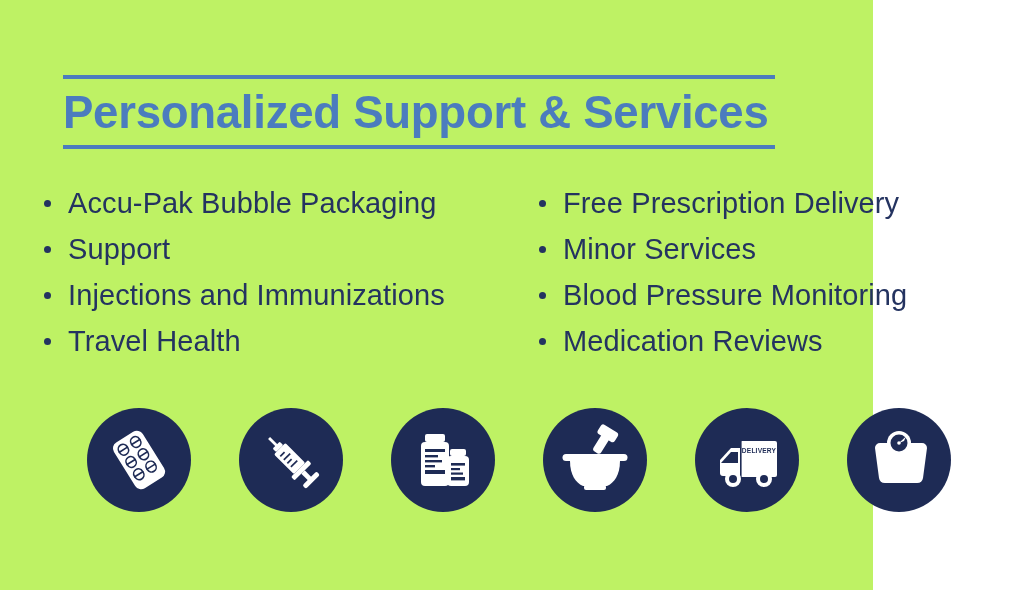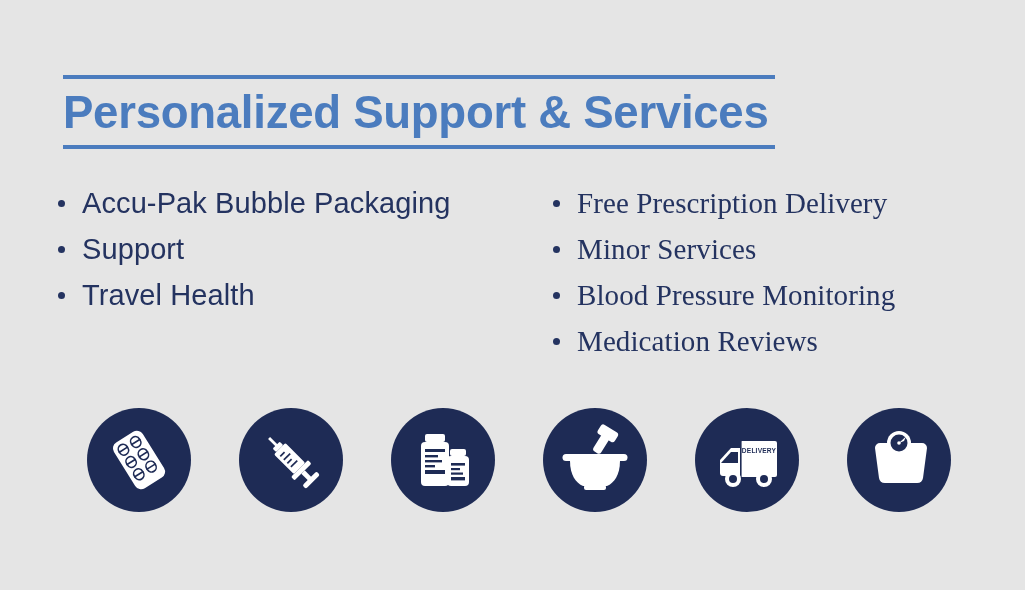--- a/index.html
+++ b/index.html
@@ -8,23 +8,23 @@
   }
   body {
     width: 1025px;
     height: 590px;
     background: #ffffff;
     font-family: "Liberation Sans", sans-serif;
     overflow: hidden;
   }
   .slide {
     position: relative;
-    width: 1025px;
+    width: 873px;
     height: 590px;
-    background: #e5e5e5;
+    background: #bef264;
   }
 
   
   .heading-block {
     position: absolute;
     left: 63px;
     top: 75px;
     width: 712px;
   }
   .rule {
@@ -43,29 +43,29 @@
     line-height: 66px;
     height: 66px;
     white-space: nowrap;
     transform: scaleX(0.97);
     transform-origin: left center;
   }
 
   
   .lists {
     position: absolute;
-    left: 52px;
+    left: 38px;
     top: 180px;
     width: 930px;
     display: flex;
-    align-items: flex-start;
+    align-items: center;
   }
   .col { }
   .col-left { width: 495px; }
-  .col-right { width: 435px; font-family: Liberation Serif, serif; }
+  .col-right { width: 435px; }
 
   ul.bullets {
     list-style: none;
     margin: 0;
     padding: 0;
   }
   ul.bullets li {
     position: relative;
     padding-left: 30px;
     height: 46px;
@@ -122,20 +122,24 @@
         <li>
           <span class="dot"></span>
           <span>Accu-Pak Bubble Packaging</span>
         </li>
         <li>
           <span class="dot"></span>
           <span>Support</span>
         </li>
         <li>
           <span class="dot"></span>
+          <span>Injections and Immunizations</span>
+        </li>
+        <li>
+          <span class="dot"></span>
           <span>Travel Health</span>
         </li>
       </ul>
     </div>
 
     <div class="col col-right">
       <ul class="bullets">
         <li>
           <span class="dot"></span>
           <span>Free Prescription Delivery</span>

